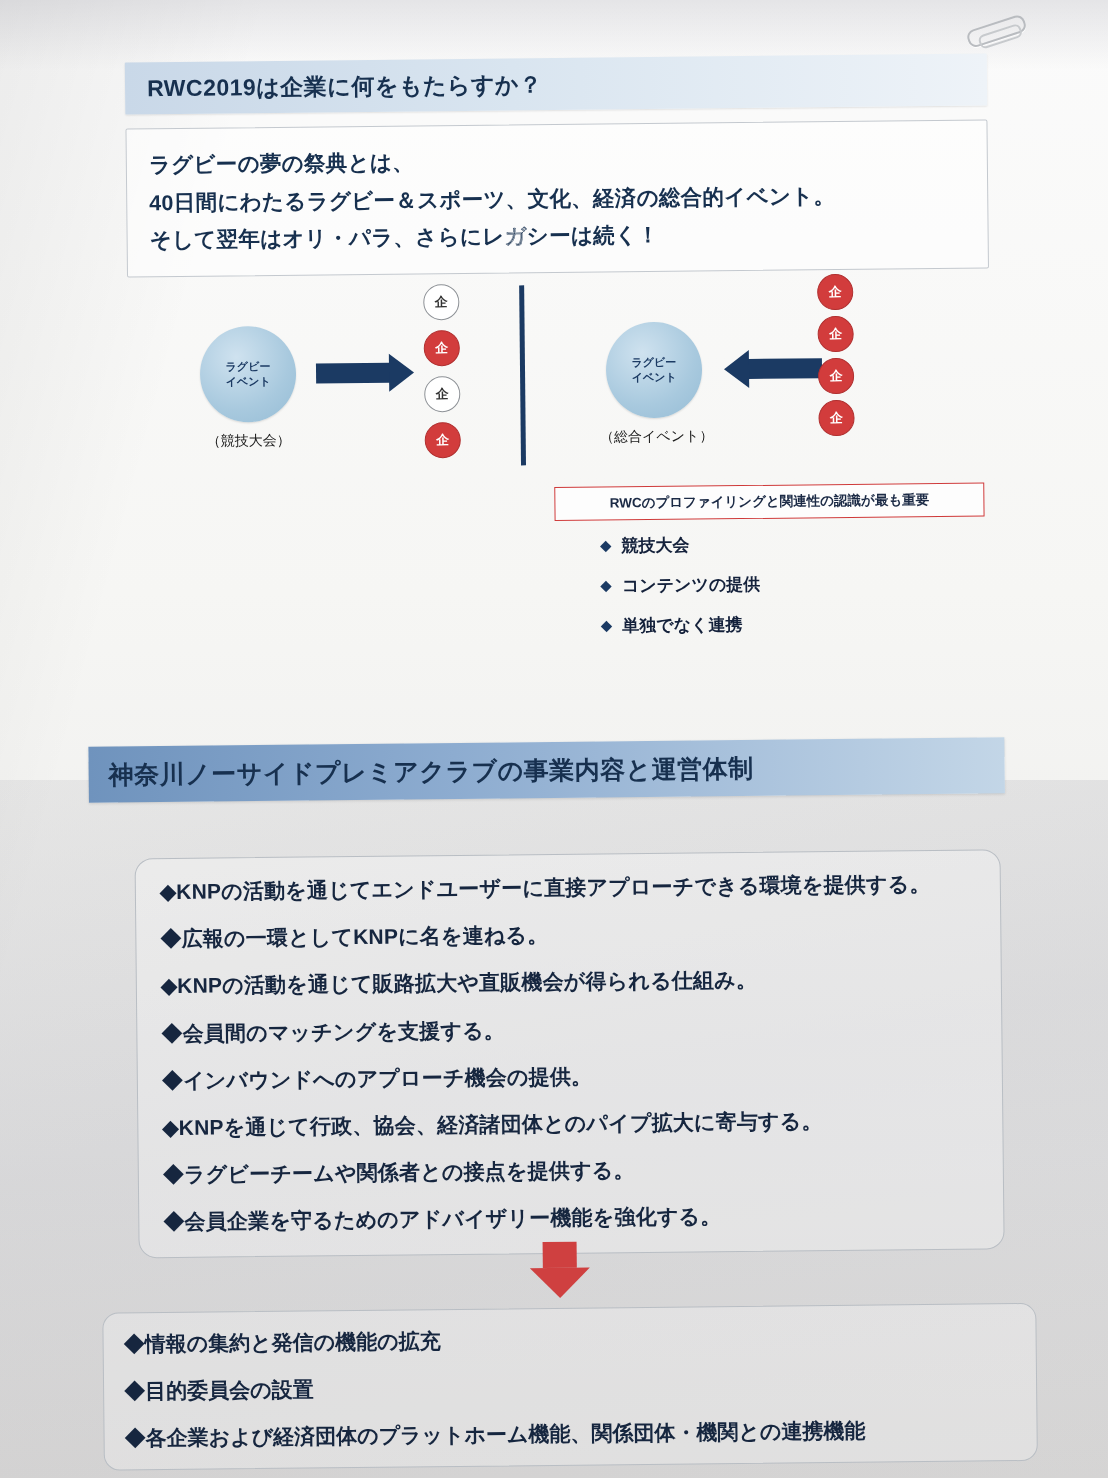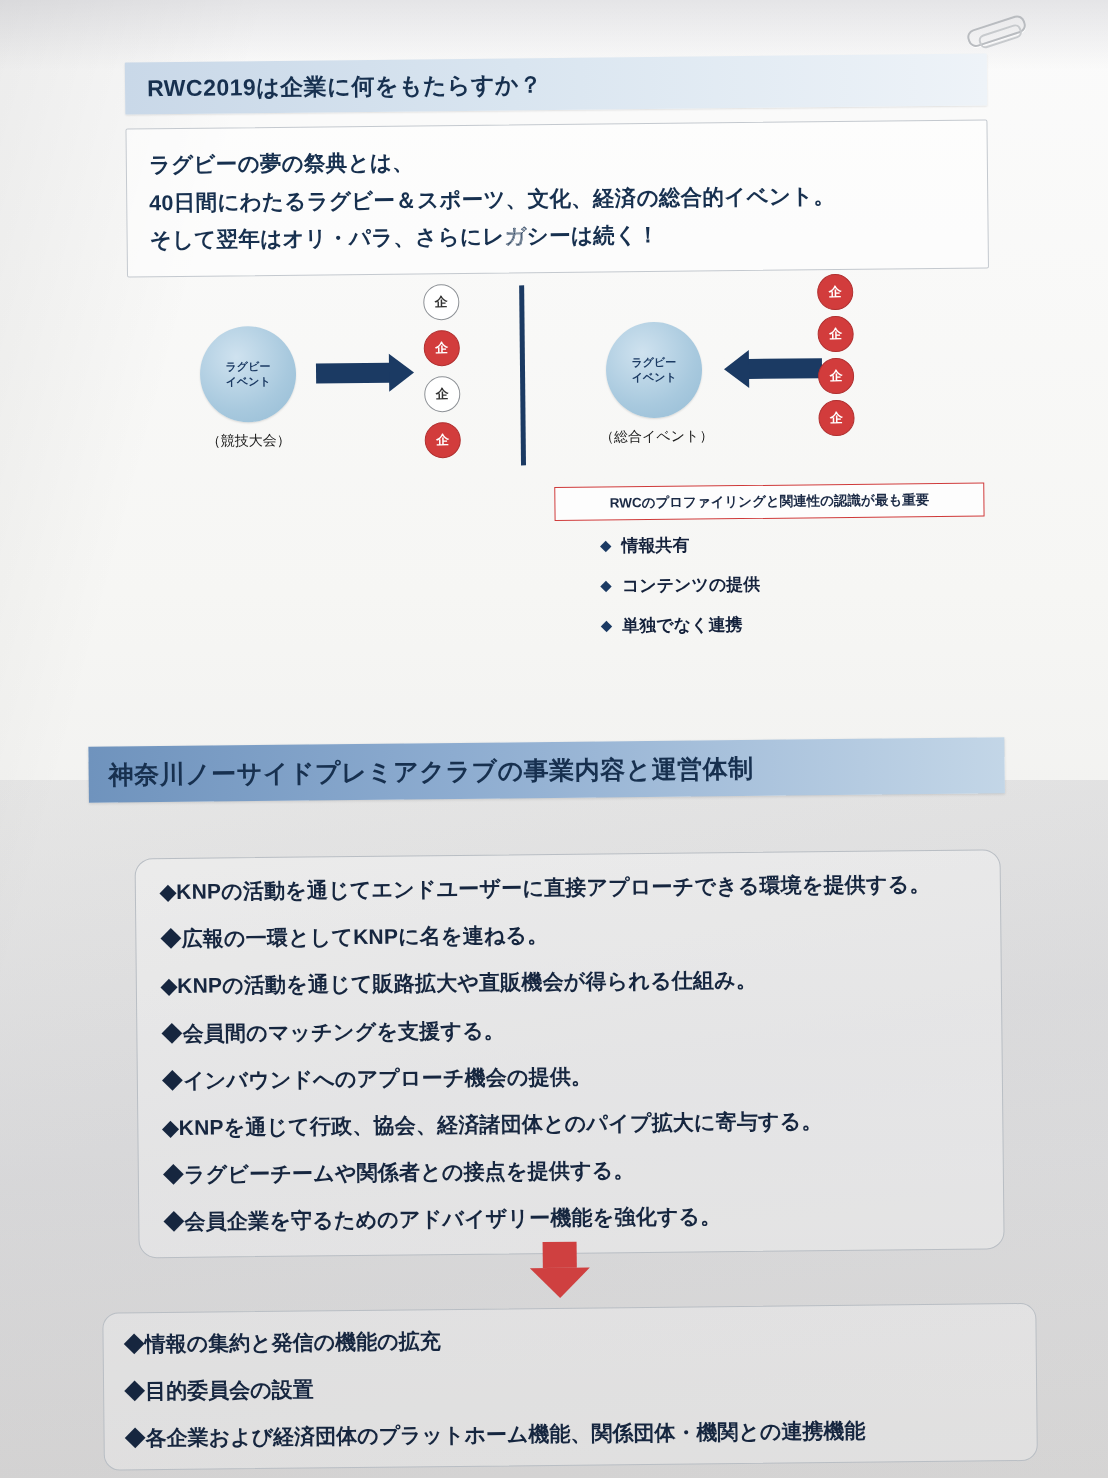--- a/index.html
+++ b/index.html
@@ -190,21 +190,21 @@
     <div class="pill red" style="left:690px;top:-14px;">企</div>
     <div class="pill red" style="left:690px;top:28px;">企</div>
     <div class="pill red" style="left:690px;top:70px;">企</div>
     <div class="pill red" style="left:690px;top:112px;">企</div>
 
     <div class="redbox">RWCのプロファイリングと関連性の認識が最も重要</div>
 
     <div class="bullets">
       <div class="bul">
         <span class="dia">◆</span>
-        <span class="txt">情報共有</span>
+        <span class="txt">競技大会</span>
       </div>
       <div class="bul">
         <span class="dia">◆</span>
         <span class="txt">コンテンツの提供</span>
       </div>
       <div class="bul">
         <span class="dia">◆</span>
         <span class="txt">単独でなく連携</span>
       </div>
     </div>

